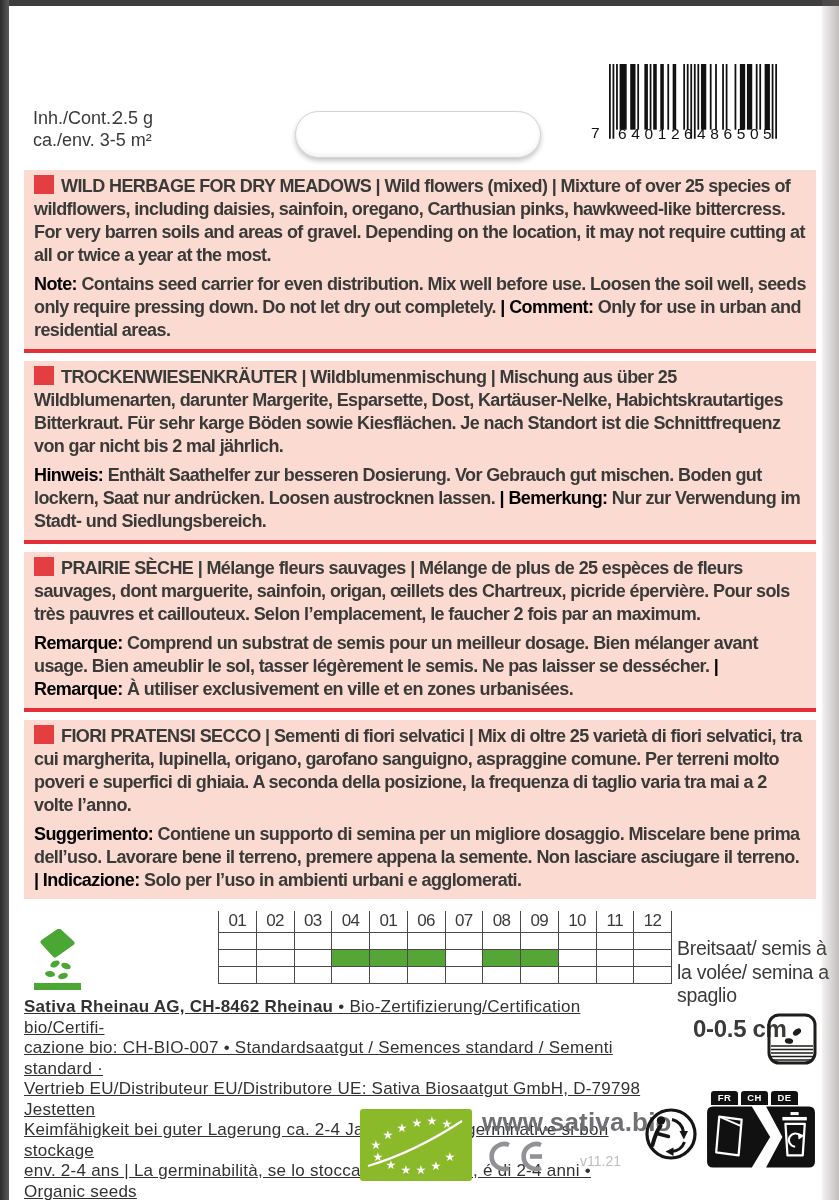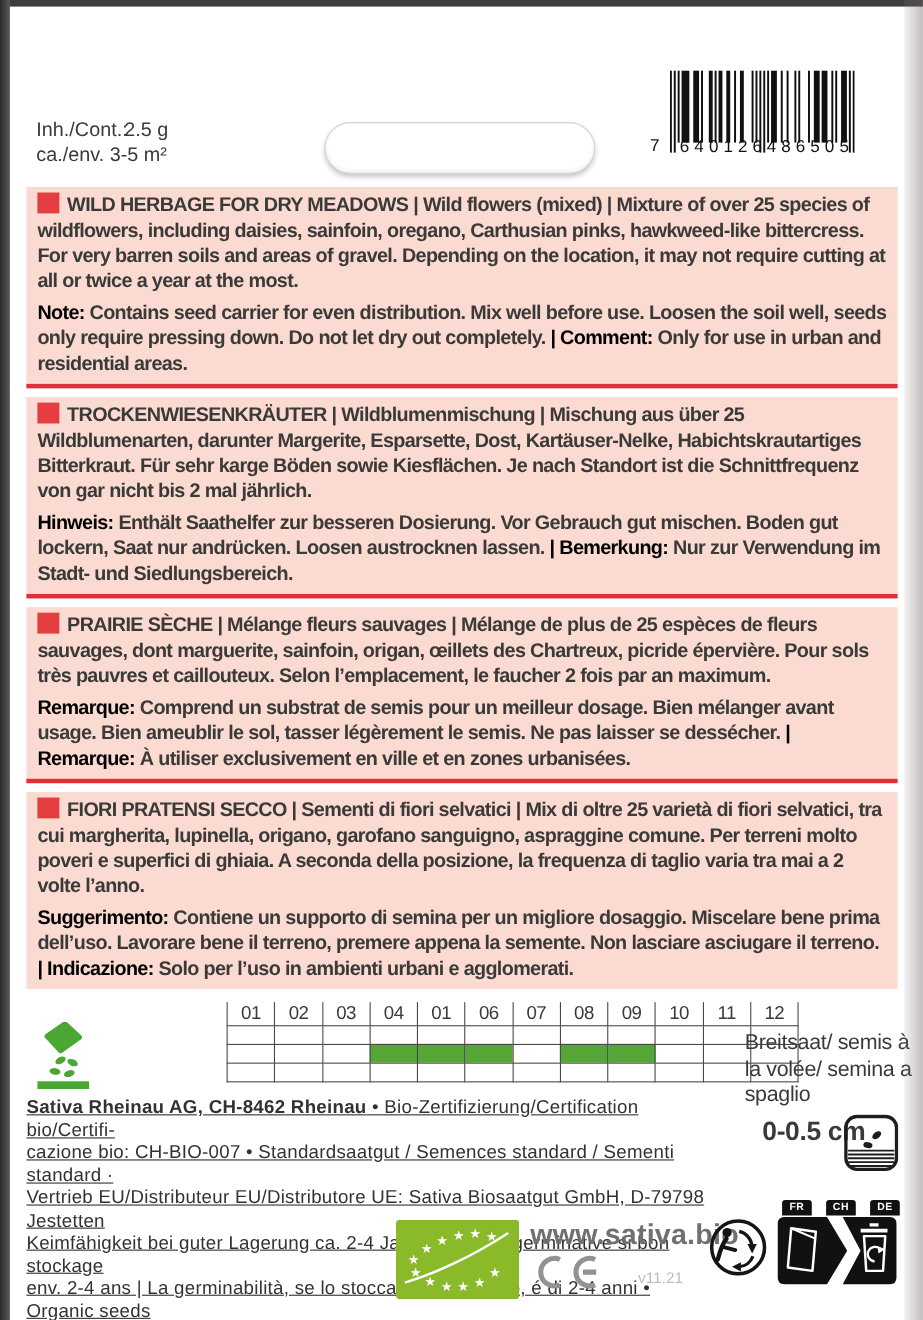--- a/index.html
+++ b/index.html
@@ -36,36 +36,36 @@
   .lang-section{background:var(--pink);padding:5px 10px 7px;margin-bottom:8px;
     font-size:18px;line-height:23px;letter-spacing:-0.6px;font-weight:bold;}
   .lang-section.underlined{border-bottom:4px solid var(--red-line);}
   .lang-section p{margin:0;}
   .lang-section p + p{margin-top:6px;}
   .lang-section b{color:#000000;}
   .red-sq{display:inline-block;width:20px;height:19px;background:var(--red-sq);margin-right:7px;vertical-align:-2px;}
 
   
   .lower{position:relative;margin-top:12px;height:300px;font-letter-spacing:0;}
-  .cal{position:absolute;left:182px;top:0;border-collapse:collapse;table-layout:fixed;width:520px;padding-left:26px;}
+  .cal{position:absolute;left:194px;top:0;border-collapse:collapse;table-layout:fixed;width:454px;padding-left:26px;}
   .cal th{border:1.5px solid var(--grid);border-top:none;font-weight:normal;font-size:17px;
     height:21px;padding:0;text-align:center;letter-spacing:-0.5px;}
   .cal td{border:1.5px solid var(--grid);height:17px;padding:0;}
   .sow-icon{position:absolute;left:8px;top:18px;}
   .broadcast{position:absolute;left:653px;top:26px;width:162px;font-size:19.5px;line-height:23.5px;letter-spacing:-0.3px;}
   .distributor{position:absolute;left:0;top:86px;width:620px;font-size:17px;line-height:20.5px;letter-spacing:0.25px;color:#323231;text-decoration:underline;}
   .depth-label{position:absolute;left:669px;top:104px;font-size:24px;letter-spacing:-0.3px;font-weight:bold;}
   .depth-icon{position:absolute;left:743px;top:102px;}
   .eu-logo{position:absolute;left:336px;top:198px;}
   .website{position:absolute;left:458px;top:196px;font-size:26px;font-weight:bold;color:var(--logo-gray);letter-spacing:0.2px;}
   .ce-mark{position:absolute;left:458px;top:230px;}
   .version{position:absolute;left:556px;top:242px;font-size:14px;color:var(--faint-gray);}
   .triman{position:absolute;left:620px;top:196px;}
   .disposal{position:absolute;left:681px;top:180px;width:112px;height:78px;}
-  .disposal .tabs{position:absolute;left:6px;top:0;display:flex;gap:13px;}
+  .disposal .tabs{position:absolute;left:6px;top:0;display:flex;gap:3px;}
   .disposal .tab{width:27px;height:14px;background:#111;color:#fff;font-size:9.5px;font-weight:bold;
     text-align:center;line-height:14px;border-radius:3px 3px 0 0;letter-spacing:0.5px;}
   .disposal svg{position:absolute;left:0;top:13px;}
 </style>
 </head>
 <body>
 
 <div class="edge-top"></div>
 <div class="edge-left"></div>
 <div class="edge-right"></div>

